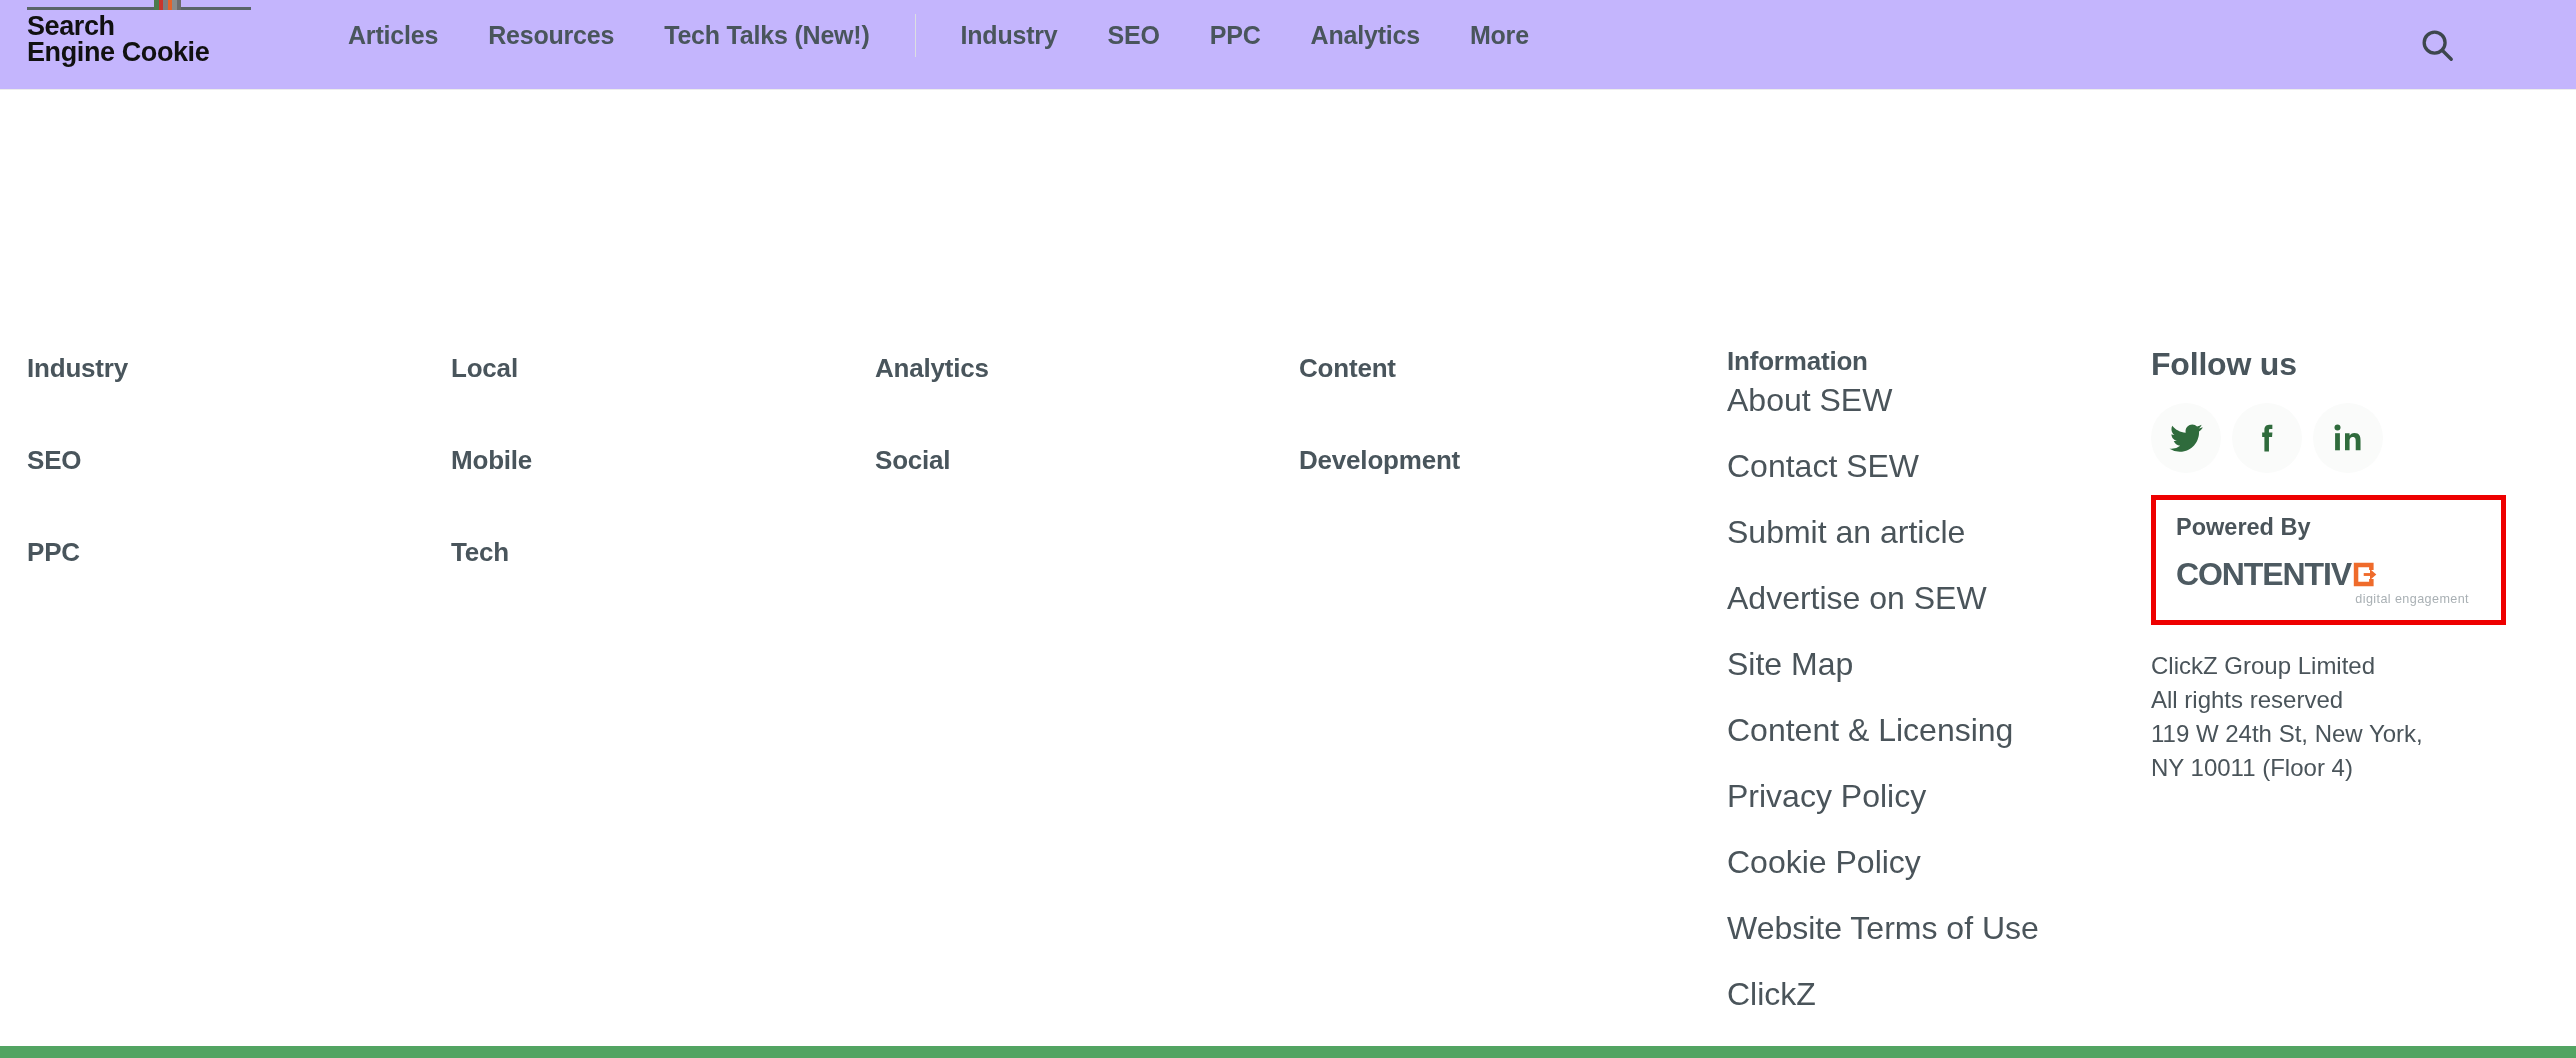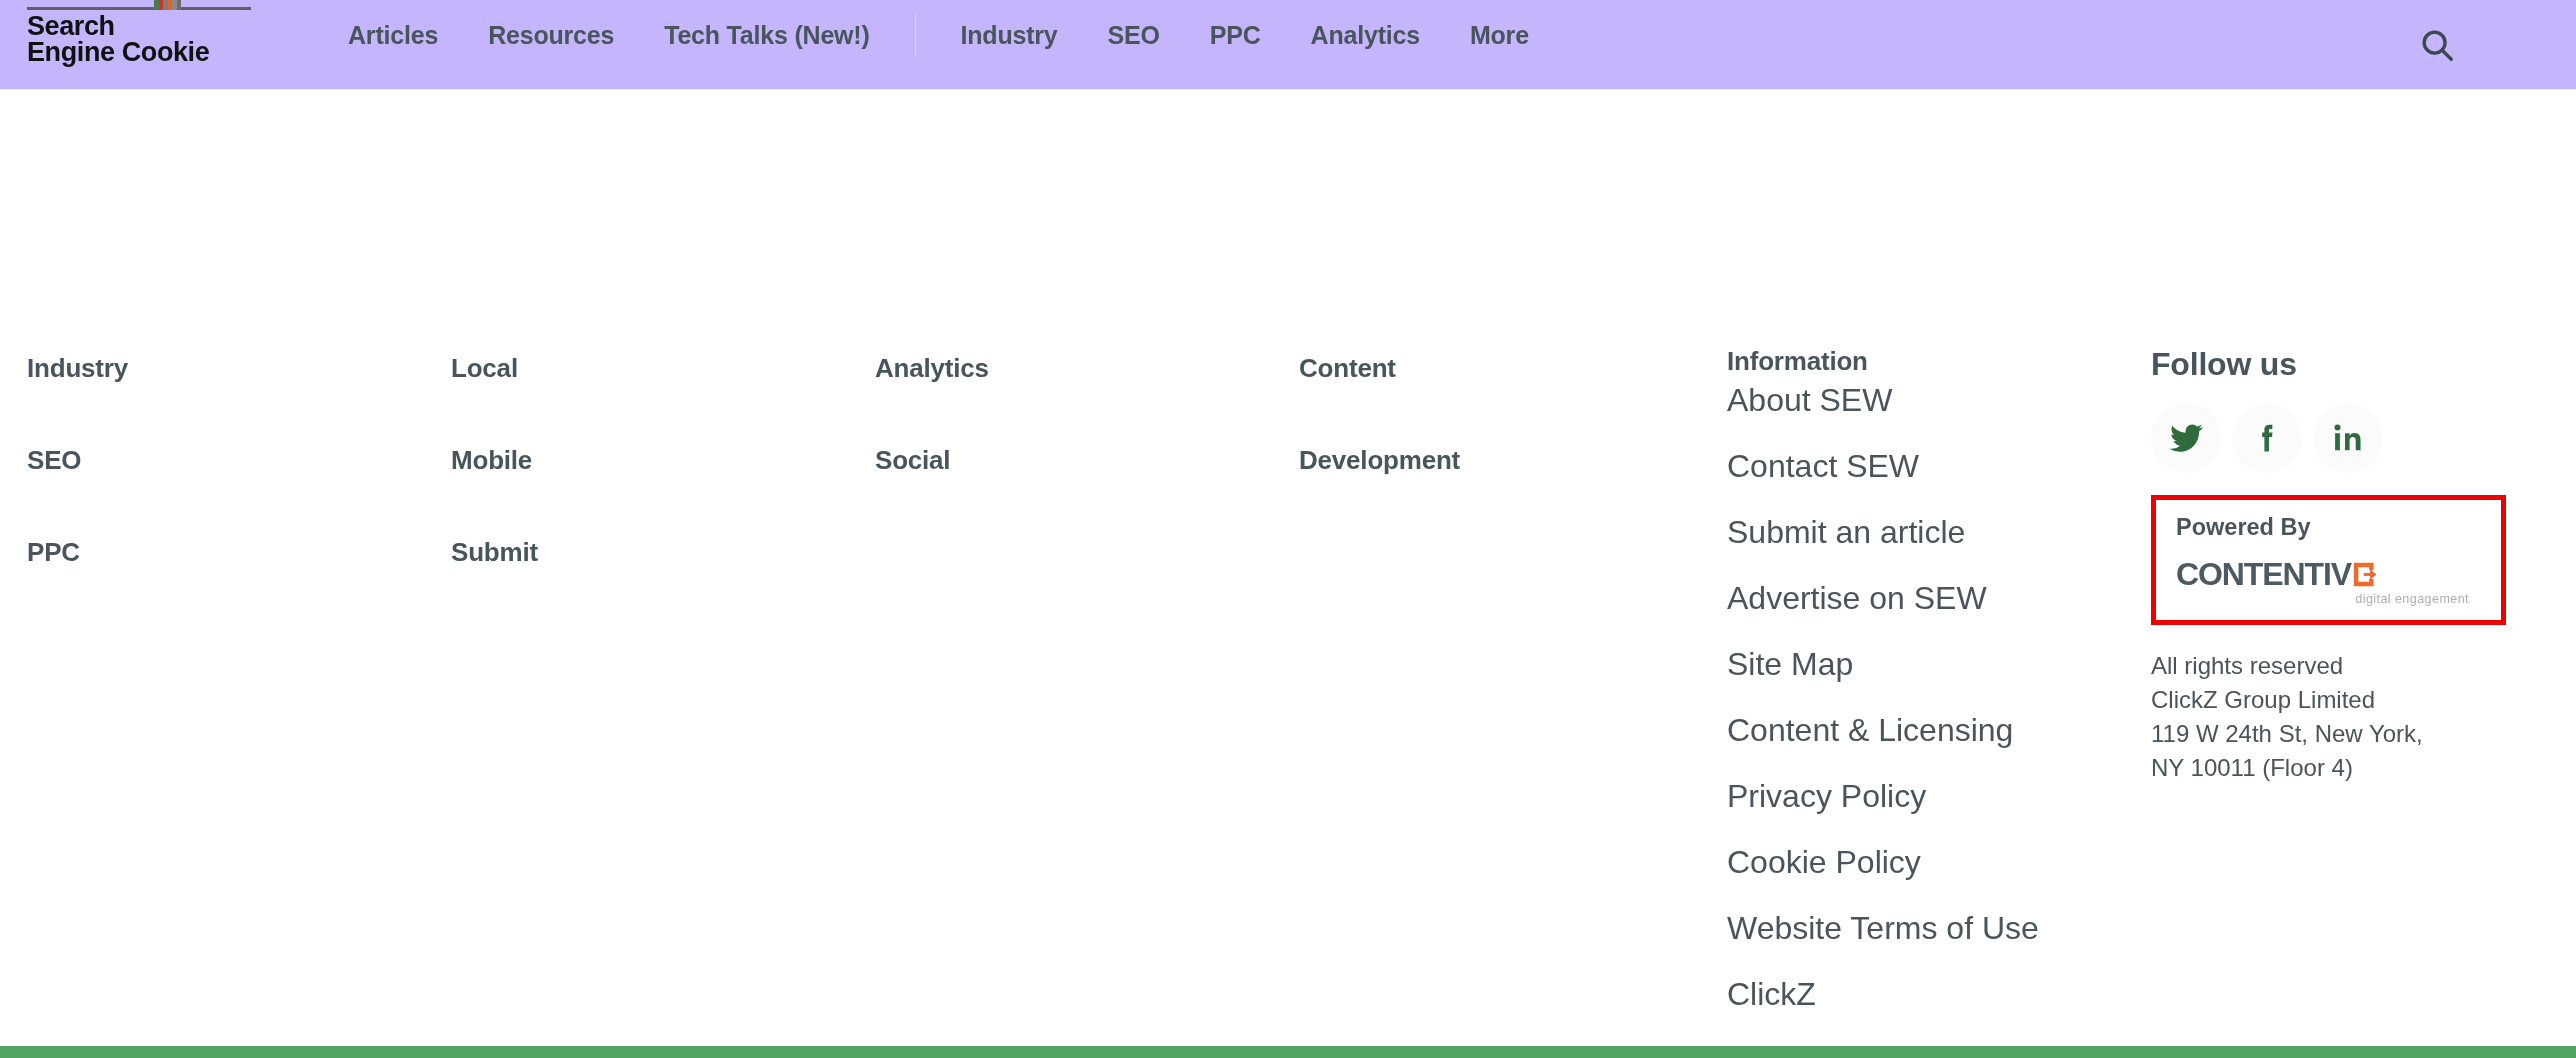--- a/index.html
+++ b/index.html
@@ -308,21 +308,21 @@
 
       <div class="col col-industry">
         <div class="col-cat-link">Industry</div>
         <div class="col-cat-link">SEO</div>
         <div class="col-cat-link">PPC</div>
       </div>
 
       <div class="col col-local">
         <div class="col-cat-link">Local</div>
         <div class="col-cat-link">Mobile</div>
-        <div class="col-cat-link">Submit</div>
+        <div class="col-cat-link">Tech</div>
       </div>
 
       <div class="col col-analytics">
         <div class="col-cat-link">Analytics</div>
         <div class="col-cat-link">Social</div>
       </div>
 
       <div class="col col-content">
         <div class="col-cat-link">Content</div>
         <div class="col-cat-link">Development</div>
@@ -374,22 +374,22 @@
                 <path d="M2 2h22v8h-5V7H7v16h12v-3h5v8H2z" fill="#ef6b2b"></path>
                 <path d="M13 15h11" stroke="#ef6b2b" stroke-width="3.2" fill="none"></path>
                 <path d="M20 9l7 6-7 6z" fill="#ef6b2b"></path>
               </svg>
             </span>
             <div class="contentive-tag">digital engagement</div>
           </div>
         </div>
 
         <div class="address">
+          <div>ClickZ Group Limited</div>
           <div>All rights reserved</div>
-          <div>ClickZ Group Limited</div>
           <div>119 W 24th St, New York,</div>
           <div>NY 10011 (Floor 4)</div>
         </div>
       </div>
 
     </div>
     <div class="bottom-bar" style="background: rgb(82, 164, 98);"></div>
   </div>
 
 </div>

